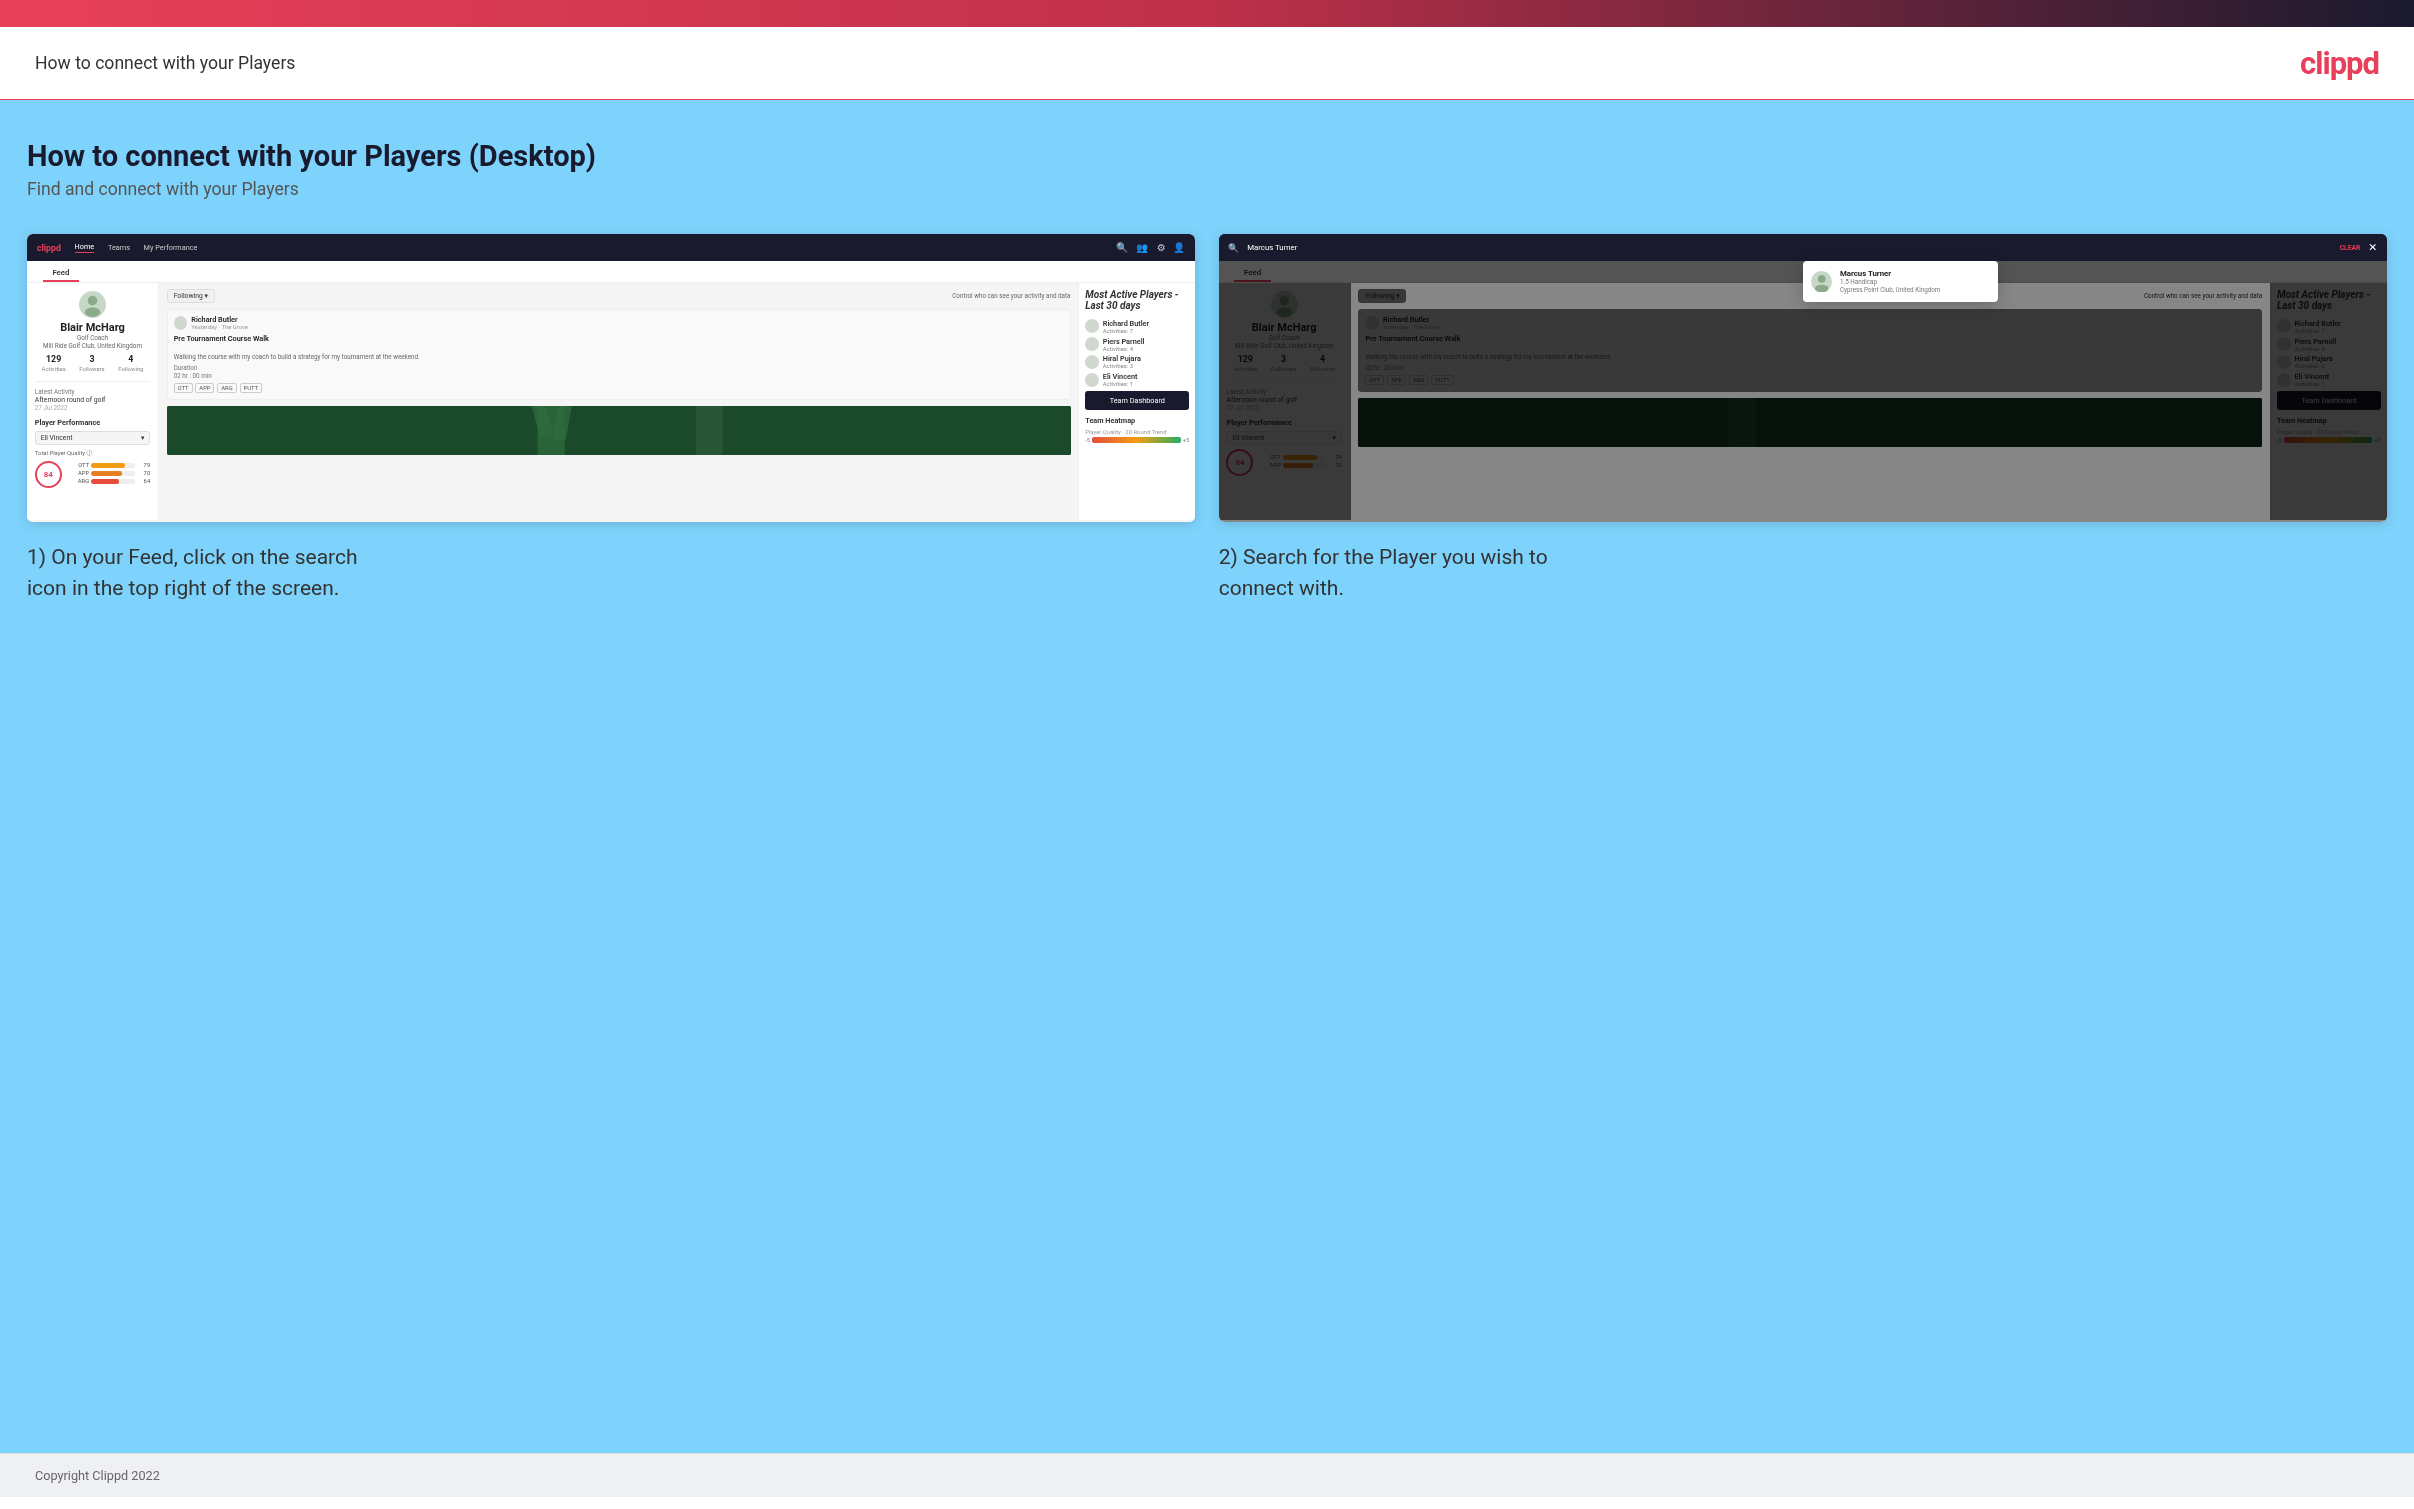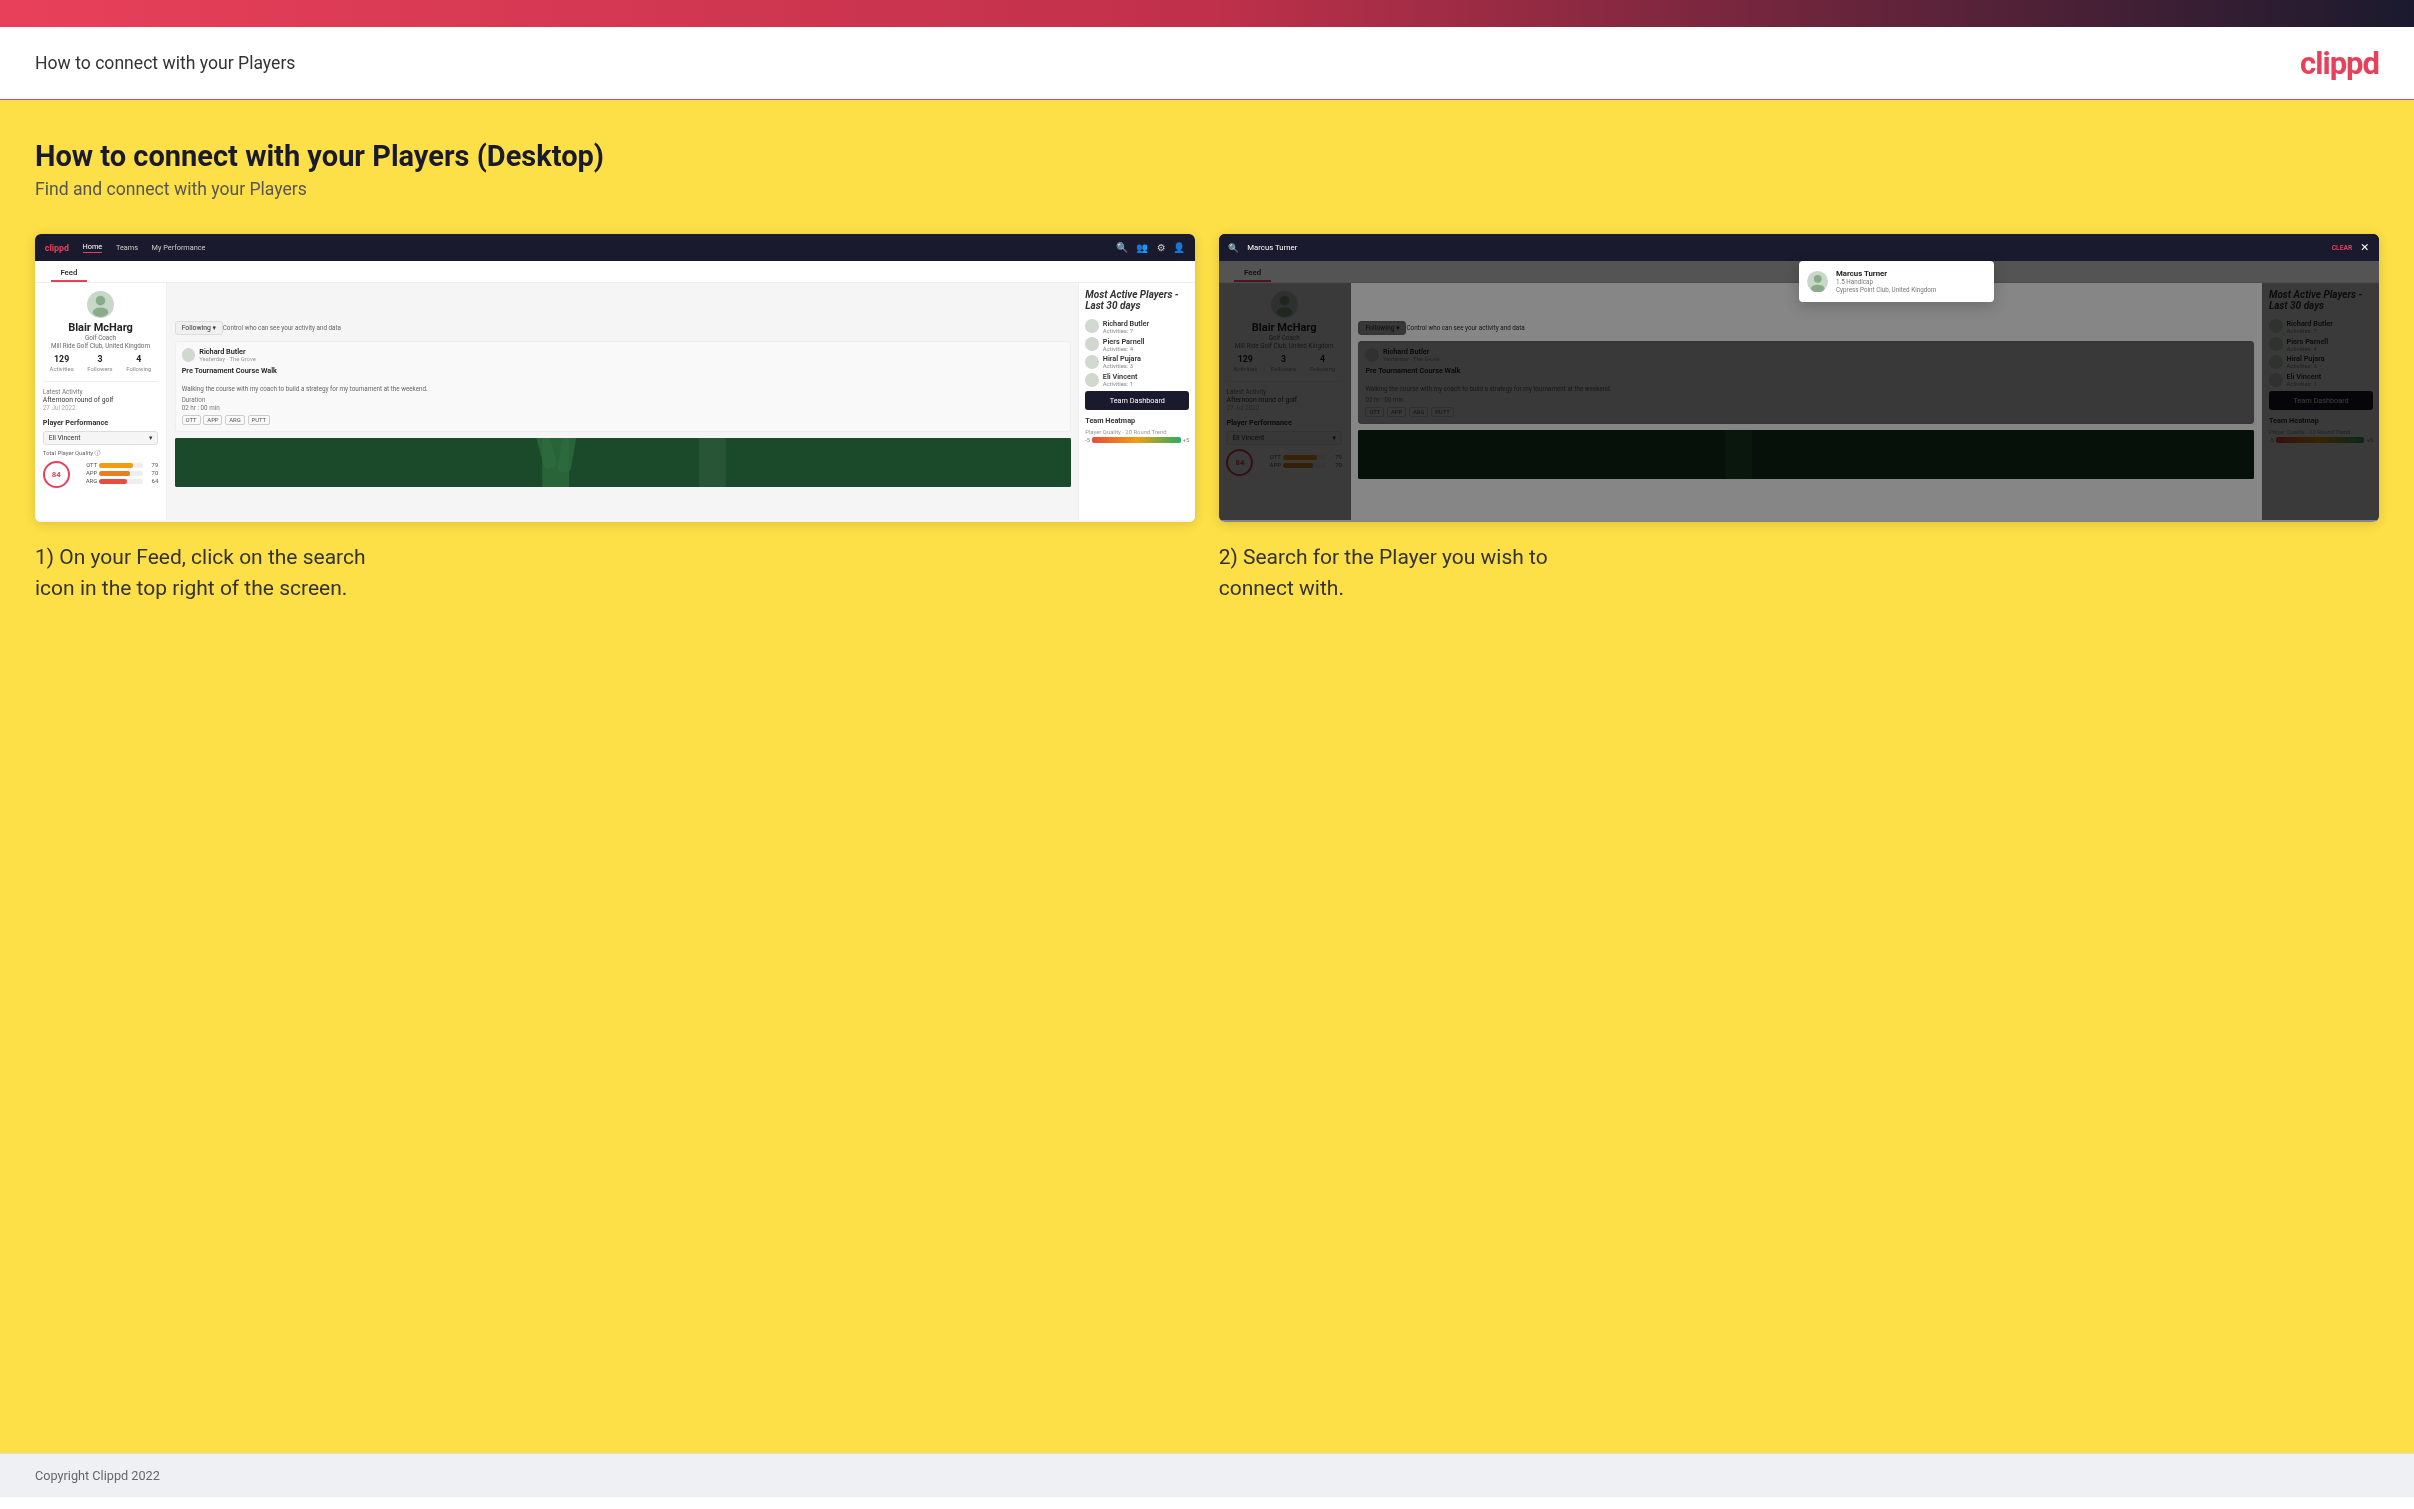--- a/index.html
+++ b/index.html
@@ -30,22 +30,22 @@
     }
     .logo {
       font-size: 31px;
       font-weight: 700;
       color: #e8405a;
       letter-spacing: -1px;
     }
 
     
     .main {
-      background: #fde047;
-      padding: 39px 35px;
+      background: #7dd3fc;
+      padding: 39px 27px;
       min-height: calc(100vh - 156px);
     }
 
     .hero-title {
       font-size: 29px;
       font-weight: 700;
       color: #1a1a2e;
       margin-bottom: 5.9px;
     }
     .hero-subtitle {
@@ -234,23 +234,22 @@
     
     .mini-middle {
       flex: 1;
       padding: 5.9px 7.8px;
       overflow: hidden;
     }
 
     .mini-following-bar {
       display: flex;
       align-items: center;
-      justify-content: flex-start;
+      justify-content: space-between;
       margin-bottom: 5.9px;
-      margin-top: 32px;
     }
     .mini-following-btn {
       background: #f0f0f0;
       border: 1px solid #ddd;
       border-radius: 2.9px;
       padding: 2px 5.9px;
       font-size: 6.8px;
       color: #333;
       display: flex;
       align-items: center;

